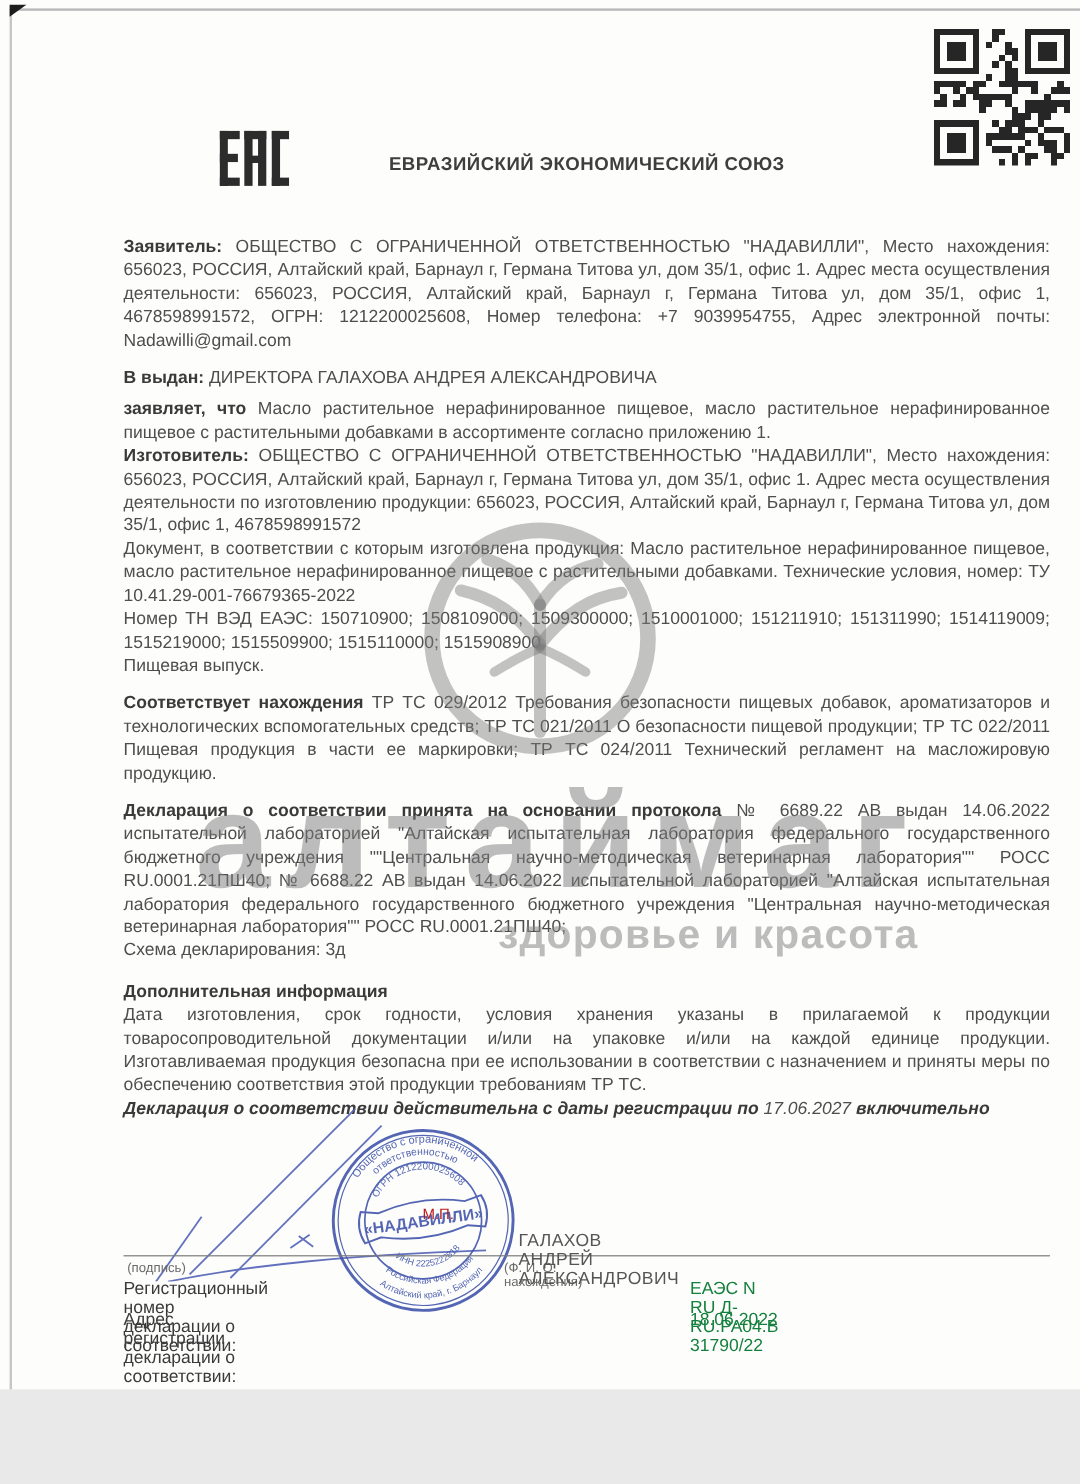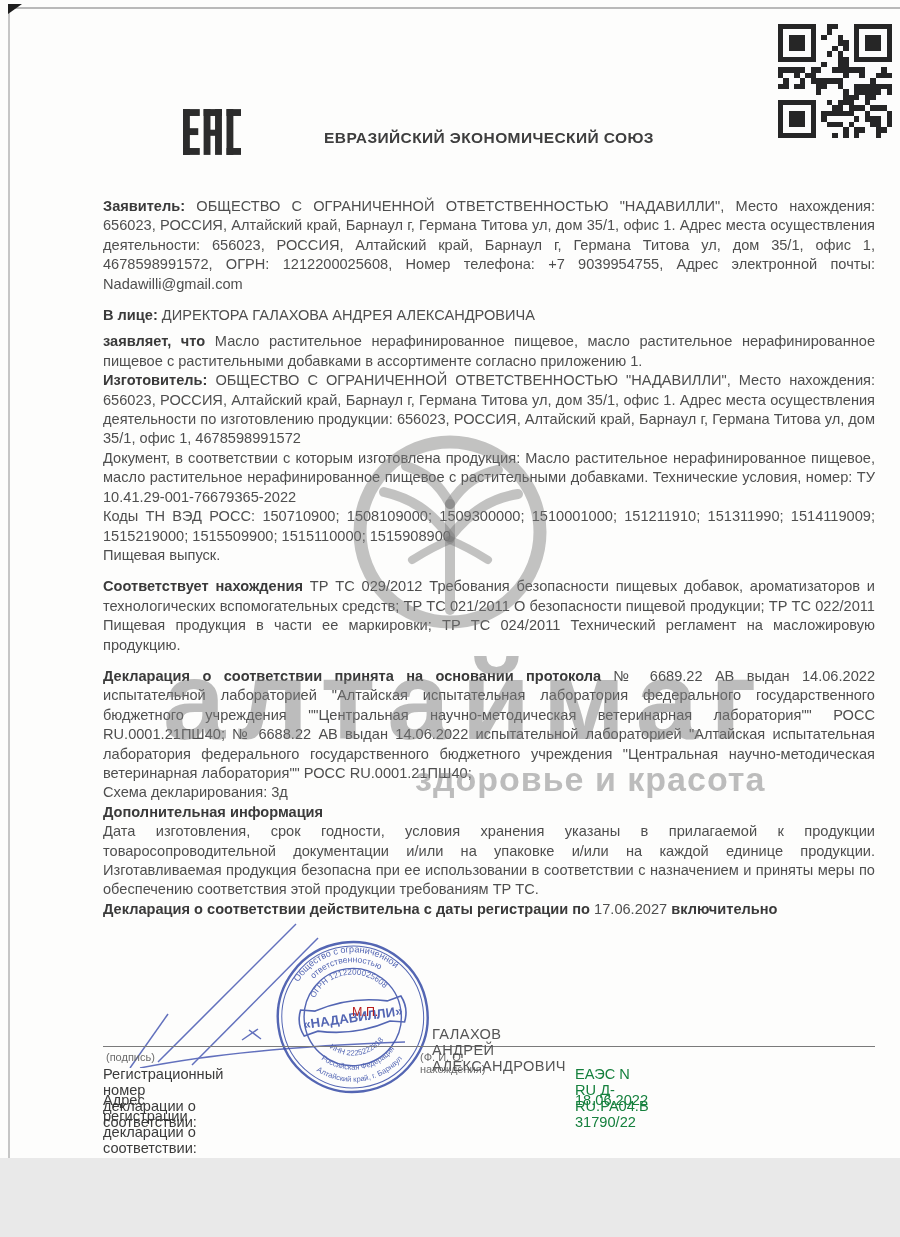--- a/index.html
+++ b/index.html
@@ -18,22 +18,22 @@
   .titles{position:absolute;left:103px;top:129px;width:772px;text-align:center;z-index:1;}
   .titles .t1,.titles .t2{font-weight:bold;font-size:15.5px;color:#3e3e3e;letter-spacing:.4px;}
   .titles .t2{margin-top:14px;}
 
   .body{position:absolute;left:103px;top:197px;width:772px;z-index:1;
         font-size:14.6px;line-height:19.4px;text-align:justify;}
   .body p{margin:0;}
   .body b{color:#3a3a3a;}
   p.gap-md{margin-top:12px;}
   p.gap-sm{margin-top:7px;}
-  p.gap-lg{margin-top:0;}
-  .validity{margin-top:17px;}
+  p.gap-lg{margin-top:15px;}
+  .validity{margin-top:17px;font-style:italic;}
 
   
   .wm{position:absolute;z-index:2;pointer-events:none;}
   .wm-emblem{left:350px;top:432px;}
   .wm-brand{left:163px;top:645px;font-size:112px;line-height:112px;font-weight:bold;
             letter-spacing:12px;color:rgba(124,124,124,.50);white-space:nowrap;}
   .wm-tagline{left:415px;top:760px;font-size:34px;font-weight:bold;letter-spacing:1px;
               color:rgba(134,134,134,.55);white-space:nowrap;}
 
   
@@ -297,25 +297,25 @@
         <rect x="18" y="20" width="1" height="1"></rect>
       </svg>
   </div>
 
   <div class="titles">
     <div class="t1">ЕВРАЗИЙСКИЙ ЭКОНОМИЧЕСКИЙ СОЮЗ</div>
   </div>
 
   <div class="body">
     <p><b>Заявитель:</b> <span>ОБЩЕСТВО С ОГРАНИЧЕННОЙ ОТВЕТСТВЕННОСТЬЮ "НАДАВИЛЛИ", Место нахождения: 656023, РОССИЯ, Алтайский край, Барнаул г, Германа Титова ул, дом 35/1, офис 1. Адрес места осуществления деятельности: 656023, РОССИЯ, Алтайский край, Барнаул г, Германа Титова ул, дом 35/1, офис 1, 4678598991572, ОГРН: 1212200025608, Номер телефона: +7 9039954755, Адрес электронной почты: Nadawilli@gmail.com</span></p>
-    <p class="gap-md"><b>В лице:</b> <span>ДИРЕКТОРА ГАЛАХОВА  АНДРЕЯ АЛЕКСАНДРОВИЧА</span></p>
+    <p class="gap-md"><b>В выдан:</b> <span>ДИРЕКТОРА ГАЛАХОВА  АНДРЕЯ АЛЕКСАНДРОВИЧА</span></p>
     <p class="gap-sm"><b>заявляет,  что</b> <span>Масло растительное нерафинированное пищевое, масло растительное нерафинированное пищевое  с растительными добавками в ассортименте согласно приложению 1.</span></p>
     <p><b>Изготовитель:</b> <span>ОБЩЕСТВО С ОГРАНИЧЕННОЙ ОТВЕТСТВЕННОСТЬЮ "НАДАВИЛЛИ", Место нахождения: 656023, РОССИЯ, Алтайский край, Барнаул г, Германа Титова ул, дом 35/1, офис 1. Адрес места осуществления деятельности по изготовлению продукции: 656023, РОССИЯ, Алтайский край, Барнаул г, Германа Титова ул, дом 35/1, офис 1, 4678598991572</span></p>
     <p><span>Документ, в соответствии с которым изготовлена продукция:</span> <span>Масло растительное нерафинированное пищевое, масло растительное нерафинированное пищевое с растительными добавками. Технические условия, номер: ТУ 10.41.29-001-76679365-2022</span></p>
-    <p><span>Коды ТН ВЭД РОСС:</span> <span>150710900; 1508109000; 1509300000; 1510001000; 151211910; 151311990; 1514119009; 1515219000; 1515509900; 1515110000; 1515908900</span></p>
+    <p><span>Номер ТН ВЭД ЕАЭС:</span> <span>150710900; 1508109000; 1509300000; 1510001000; 151211910; 151311990; 1514119009; 1515219000; 1515509900; 1515110000; 1515908900</span></p>
     <p>Пищевая выпуск.</p>
     <p class="gap-md"><b>Соответствует нахождения</b> <span>ТР ТС 029/2012 Требования безопасности пищевых добавок, ароматизаторов и технологических вспомогательных средств; ТР ТС 021/2011 О безопасности пищевой продукции; ТР ТС 022/2011 Пищевая продукция в части ее маркировки; ТР ТС 024/2011 Технический регламент на масложировую продукцию.</span></p>
     <p class="gap-md"><b>Декларация о соответствии принята на основании протокола</b> <span>№ 6689.22 АВ выдан 14.06.2022 испытательной лабораторией "Алтайская испытательная лаборатория федерального государственного бюджетного учреждения ""Центральная научно-методическая ветеринарная лаборатория"" РОСС RU.0001.21ПШ40; № 6688.22 АВ выдан 14.06.2022 испытательной лабораторией "Алтайская испытательная лаборатория федерального государственного бюджетного учреждения "Центральная научно-методическая ветеринарная лаборатория"" РОСС RU.0001.21ПШ40;</span></p>
     <p>Схема декларирования: 3д</p>
     <p class="gap-lg"><b>Дополнительная информация</b></p>
     <p>Дата изготовления, срок годности, условия хранения указаны в прилагаемой к продукции товаросопроводительной документации и/или на упаковке и/или на каждой единице продукции. Изготавливаемая продукция безопасна при ее использовании в соответствии с назначением и приняты меры по обеспечению соответствия этой продукции требованиям ТР ТС.</p>
     <p class="validity"><b>Декларация о соответствии действительна с даты регистрации по</b> <span>17.06.2027</span> <b>включительно</b></p>
   </div>
 
   <div class="wm wm-emblem">

